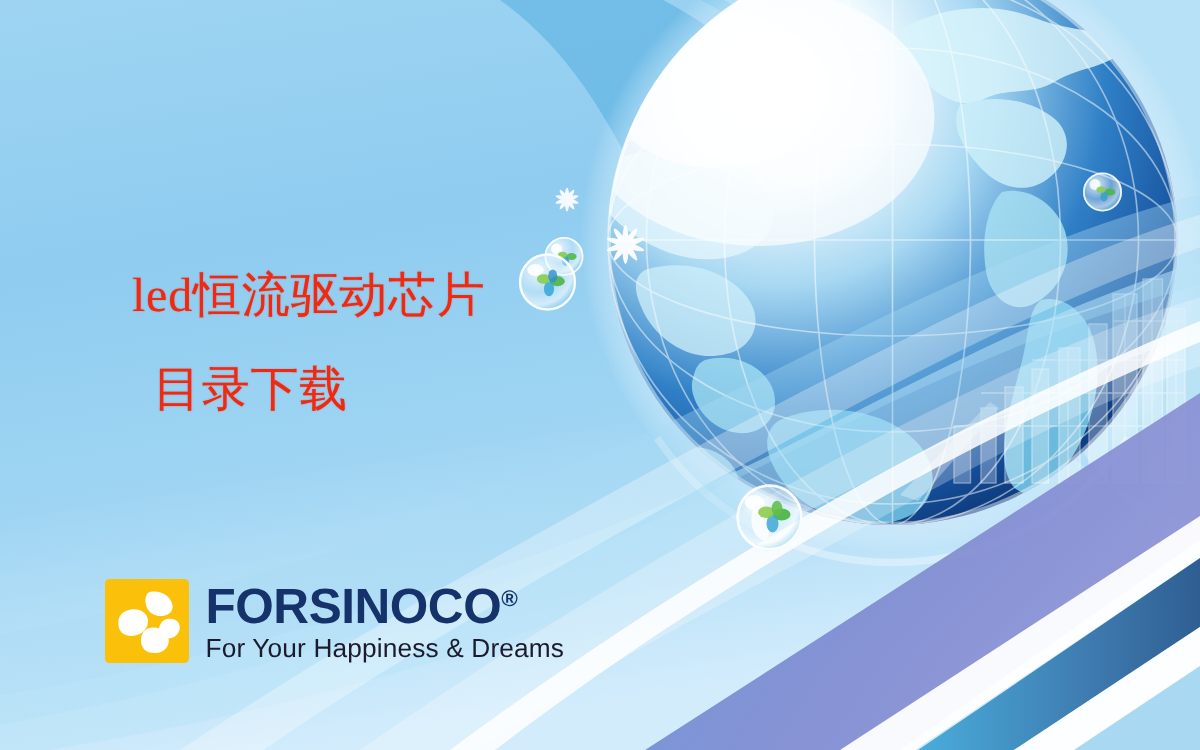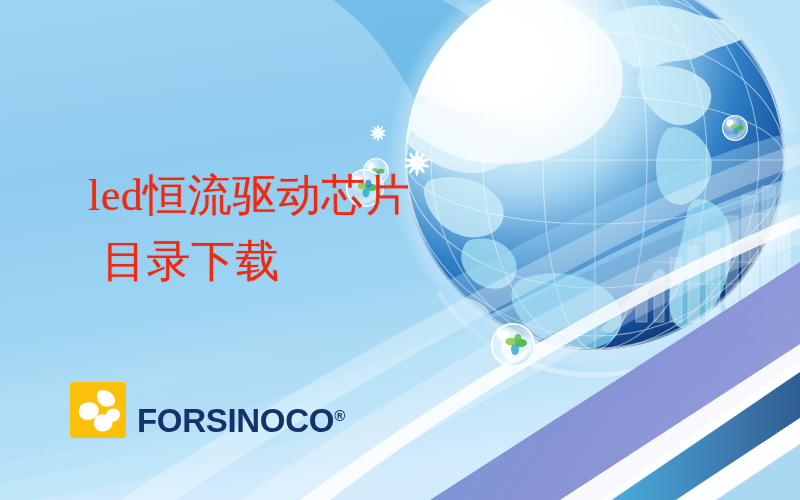--- a/index.html
+++ b/index.html
@@ -29,29 +29,30 @@
   }
 
   
   .headline {
     position: absolute;
     left: 88px;
     top: 163px;
     width: 430px;
     color: #ef2a12;
     font-family: "Liberation Serif", "DejaVu Serif", serif;
-    font-size: 44px;
+    font-size: 32px;
     line-height: 66px;
     letter-spacing: 0.5px;
     white-space: nowrap;
     text-shadow: 0 0 1px rgba(239,42,18,0.55);
   }
   .headline .line2 {
     display: block;
     padding-left: 14px;
+    font-family: Liberation Mono, monospace;
   }
 
   
   .logo {
     position: absolute;
     left: 70px;
     top: 382px;
     display: flex;
     align-items: flex-end;
   }
@@ -339,16 +340,17 @@
         <g fill="#ffffff">
           <path d="M30.5,8.5 C37.5,7.5 44,11.5 45,17.5 C45.6,21.4 42.8,24.2 38.4,24.6 C33.4,25.1 28.5,22.2 27.4,17.6 C26.4,13.3 27.2,9 30.5,8.5 Z"></path>
           <path d="M16.5,20.5 C22.8,19.2 28,22.2 28.6,27.2 C29.2,32.5 25.2,37 19.3,37.8 C13.4,38.6 9.3,35.6 8.9,30.5 C8.5,25 11.2,21.6 16.5,20.5 Z"></path>
           <path d="M42.5,26.5 C47.4,26.1 50.5,29.4 49.8,33.4 C49,37.8 44.6,40.6 40.3,39.5 C36.7,38.6 35,35.2 36.4,31.4 C37.6,28.2 39.5,26.7 42.5,26.5 Z"></path>
           <path d="M30.5,32.5 C36.6,31.6 41.6,34.6 42.4,39.6 C43.2,45 39.4,49.2 33.4,49.4 C27.8,49.6 24,46.4 24,41.2 C24,36.4 26.2,33.2 30.5,32.5 Z"></path>
         </g>
       </svg>
     </div>
     <div class="logo-text">
       <div class="logo-word"><span>FORSINOCO</span><span class="reg">®</span></div>
+      <div class="logo-tagline">For Your Happiness &amp; Dreams</div>
     </div>
   </div>
 
 </div>
 
 </body></html>

